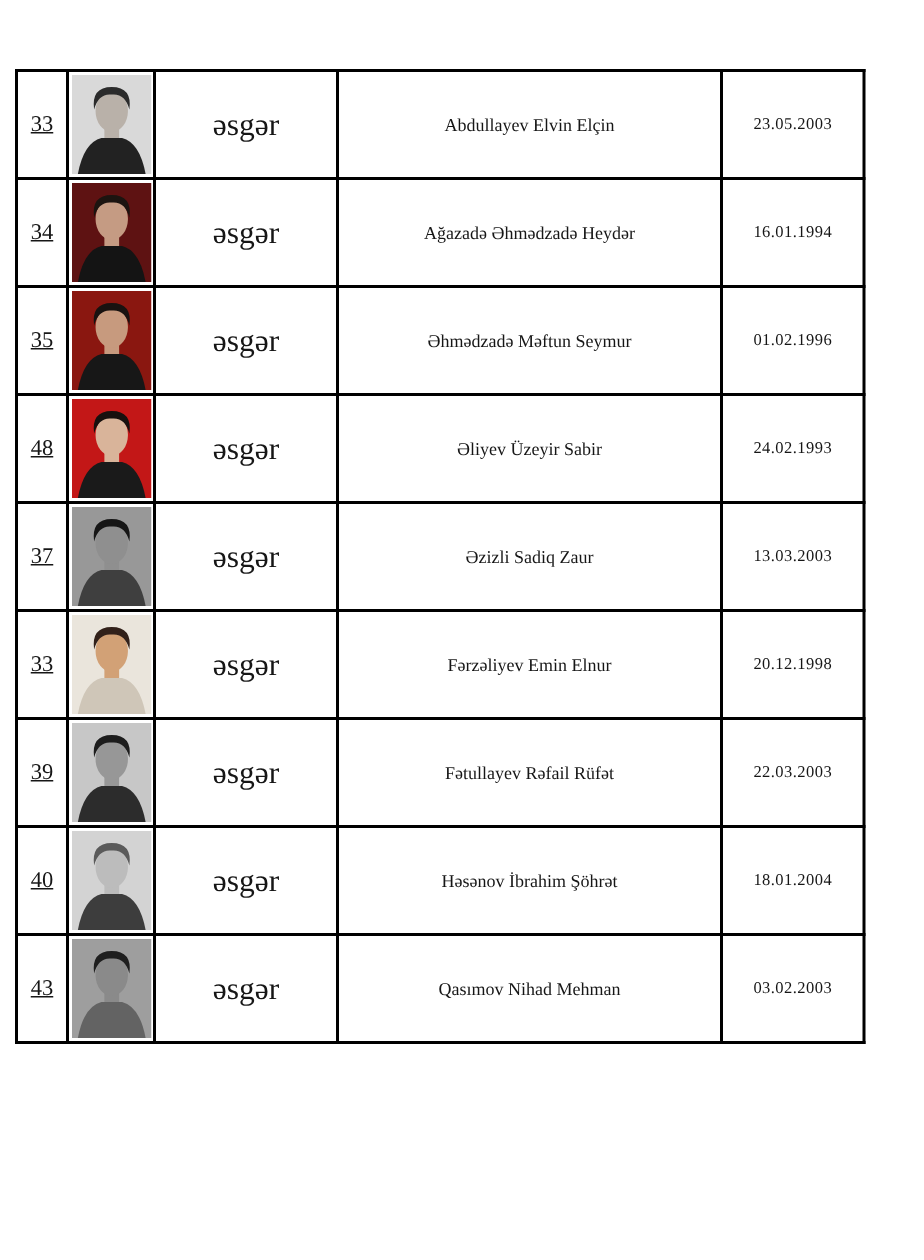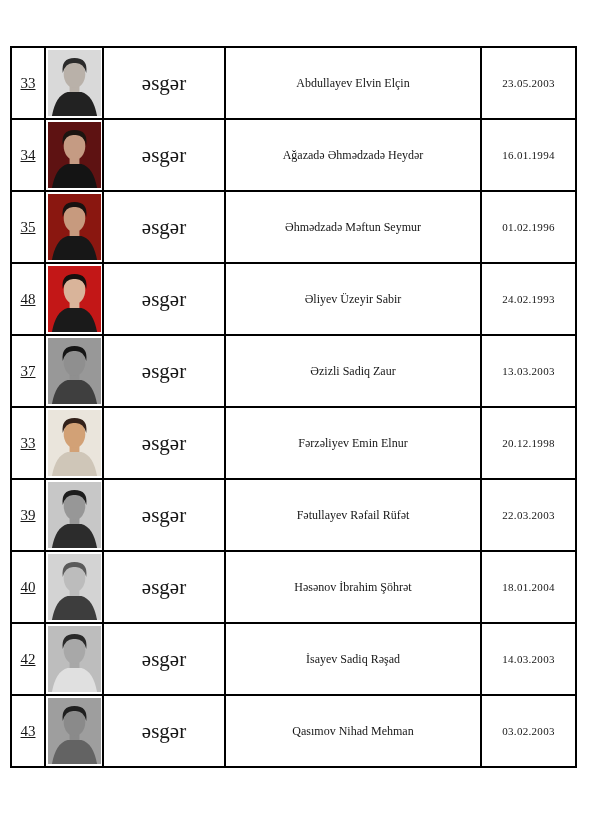--- a/index.html
+++ b/index.html
@@ -256,45 +256,20 @@
     </td>
     <td class="cell-name">
       <span>Həsənov İbrahim Şöhrət</span>
     </td>
     <td class="cell-date">
       <span>18.01.2004</span>
     </td>
   </tr>
         <tr>
     <td class="cell-num">
-      <span>42</span>
-    </td>
-    <td class="cell-photo">
-      <span class="photo" style="--bg: #bdbdbd; --coat: #e0e0e0; --face: #a8a8a8; --hair: #2a2a2a;">
-        <svg viewBox="0 0 54 66" preserveAspectRatio="none" aria-hidden="true">
-          <rect class="p-bg" x="0" y="0" width="54" height="66"></rect>
-          <rect class="p-face" x="22" y="31" width="10" height="12"></rect>
-          <path class="p-coat" d="M4,66 Q8,45 20,42 L34,42 Q46,45 50,66 Z"></path>
-          <ellipse class="p-face" cx="27" cy="24" rx="11" ry="14"></ellipse>
-          <path class="p-hair" d="M15,23 Q13,8 27,8 Q41,8 39,23 Q36,12 27,13 Q18,12 15,23 Z"></path>
-        </svg>
-      </span>
-    </td>
-    <td class="cell-rank">
-      <span>əsgər</span>
-    </td>
-    <td class="cell-name">
-      <span>İsayev Sadiq Rəşad</span>
-    </td>
-    <td class="cell-date">
-      <span>14.03.2003</span>
-    </td>
-  </tr>
-        <tr>
-    <td class="cell-num">
       <span>43</span>
     </td>
     <td class="cell-photo">
       <span class="photo" style="--bg: #9e9e9e; --coat: #636363; --face: #8a8a8a; --hair: #1f1f1f;">
         <svg viewBox="0 0 54 66" preserveAspectRatio="none" aria-hidden="true">
           <rect class="p-bg" x="0" y="0" width="54" height="66"></rect>
           <rect class="p-face" x="22" y="31" width="10" height="12"></rect>
           <path class="p-coat" d="M4,66 Q8,45 20,42 L34,42 Q46,45 50,66 Z"></path>
           <ellipse class="p-face" cx="27" cy="24" rx="11" ry="14"></ellipse>
           <path class="p-hair" d="M15,23 Q13,8 27,8 Q41,8 39,23 Q36,12 27,13 Q18,12 15,23 Z"></path>

